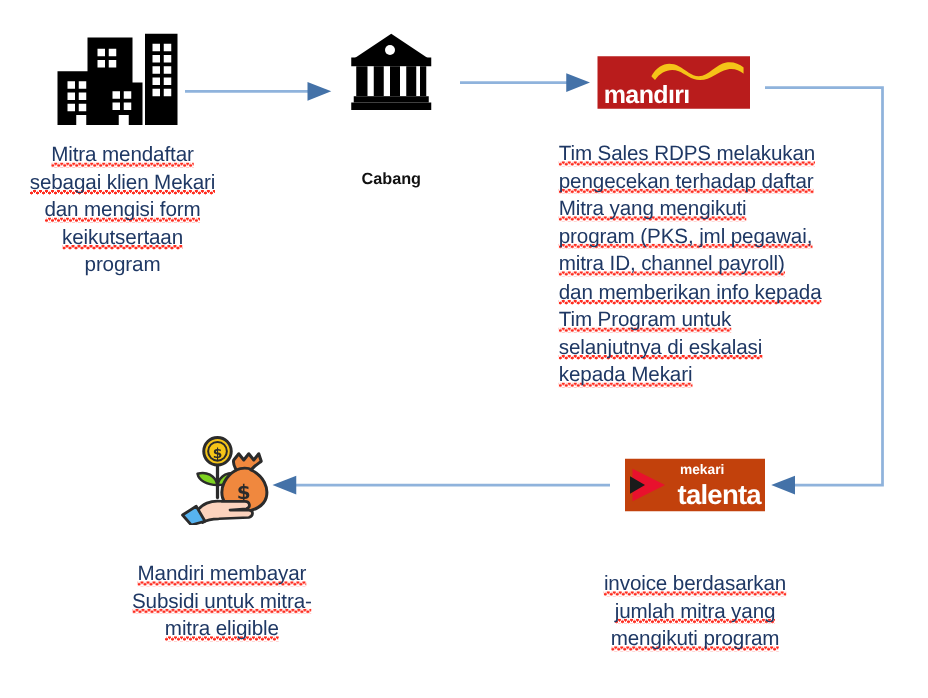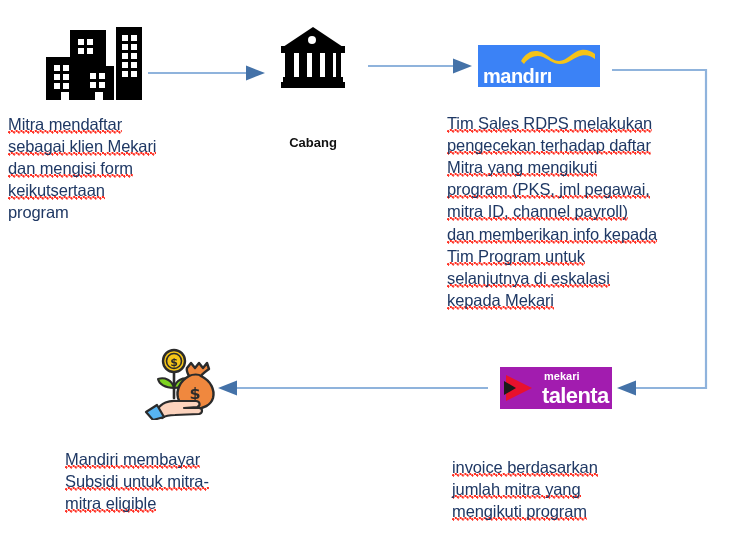--- a/index.html
+++ b/index.html
@@ -17,20 +17,21 @@
     height: 558px;
     background: #ffffff;
     overflow: hidden;
   }
   .node-text {
     position: absolute;
     color: #1F3864;
     font-family: "Liberation Sans", sans-serif;
     font-size: 16.5px;
     line-height: 1.34;
+    text-align: center;
     letter-spacing: -0.1px;
   }
   .node-text.left-align {
     text-align: left;
   }
   
   .sq {
     background-image:
       radial-gradient(circle at 1.2px 2.4px, #ff2d20 1.1px, transparent 1.3px),
       radial-gradient(circle at 3.6px 0.9px, #ff2d20 1.1px, transparent 1.3px);
@@ -127,21 +128,21 @@
     text-align: center;
     font-family: "Liberation Sans", sans-serif;
     font-weight: bold;
     font-size: 13px;
     color: #111111;
   }
 
   
   .mandiri {
     position: absolute;
-    background: #3b82f6;
+    background: #b91c1c;
     width: 122px;
     height: 42px;
     overflow: hidden;
   }
   .mandiri-wave {
     position: absolute;
     right: 5px;
     top: 4px;
     width: 74px;
     height: 15px;
@@ -154,21 +155,21 @@
     font-family: "Liberation Sans", sans-serif;
     font-weight: bold;
     font-size: 20px;
     letter-spacing: -0.5px;
     line-height: 1;
   }
 
   
   .talenta {
     position: absolute;
-    background: #a21caf;
+    background: #c2410c;
     width: 112px;
     height: 42px;
     overflow: hidden;
   }
   .talenta-arrow {
     position: absolute;
     left: 6px;
     top: 8px;
     width: 0; height: 0;
     border-top: 13px solid transparent;

